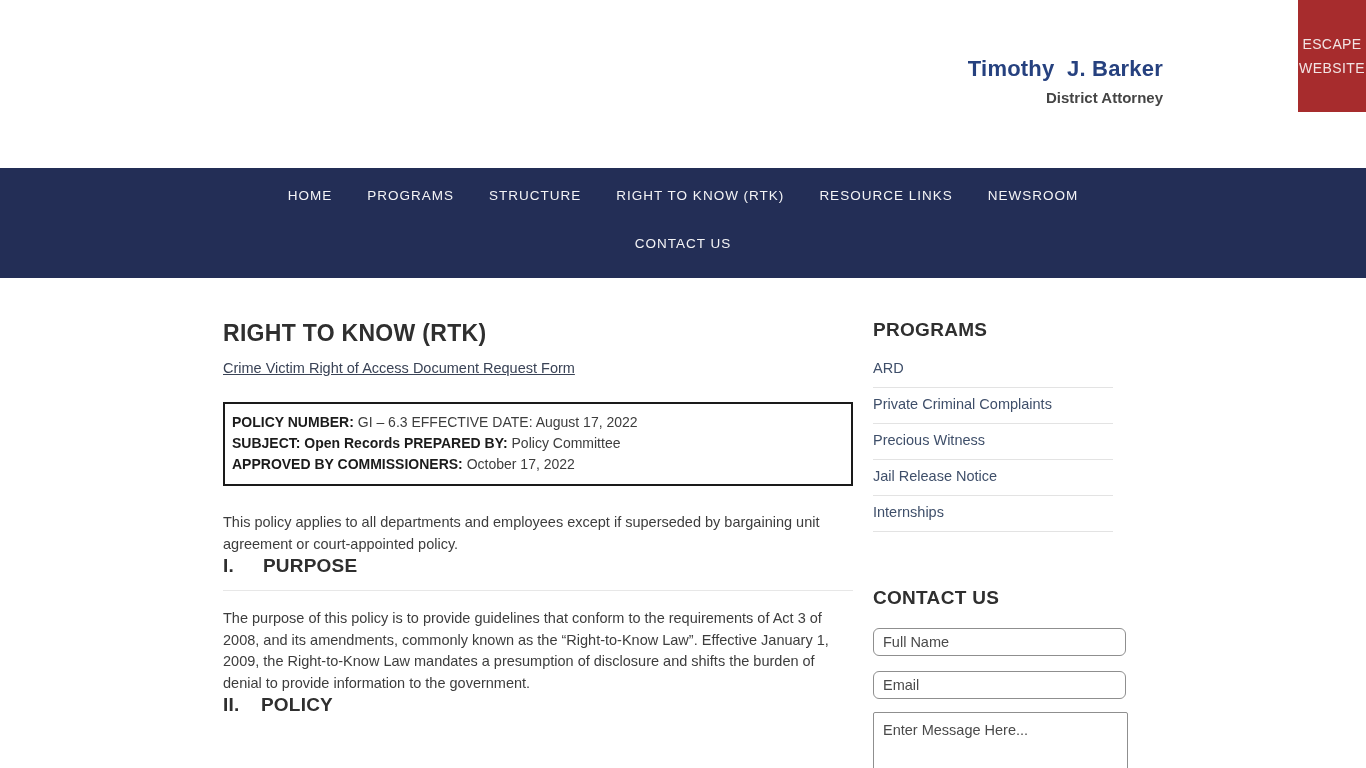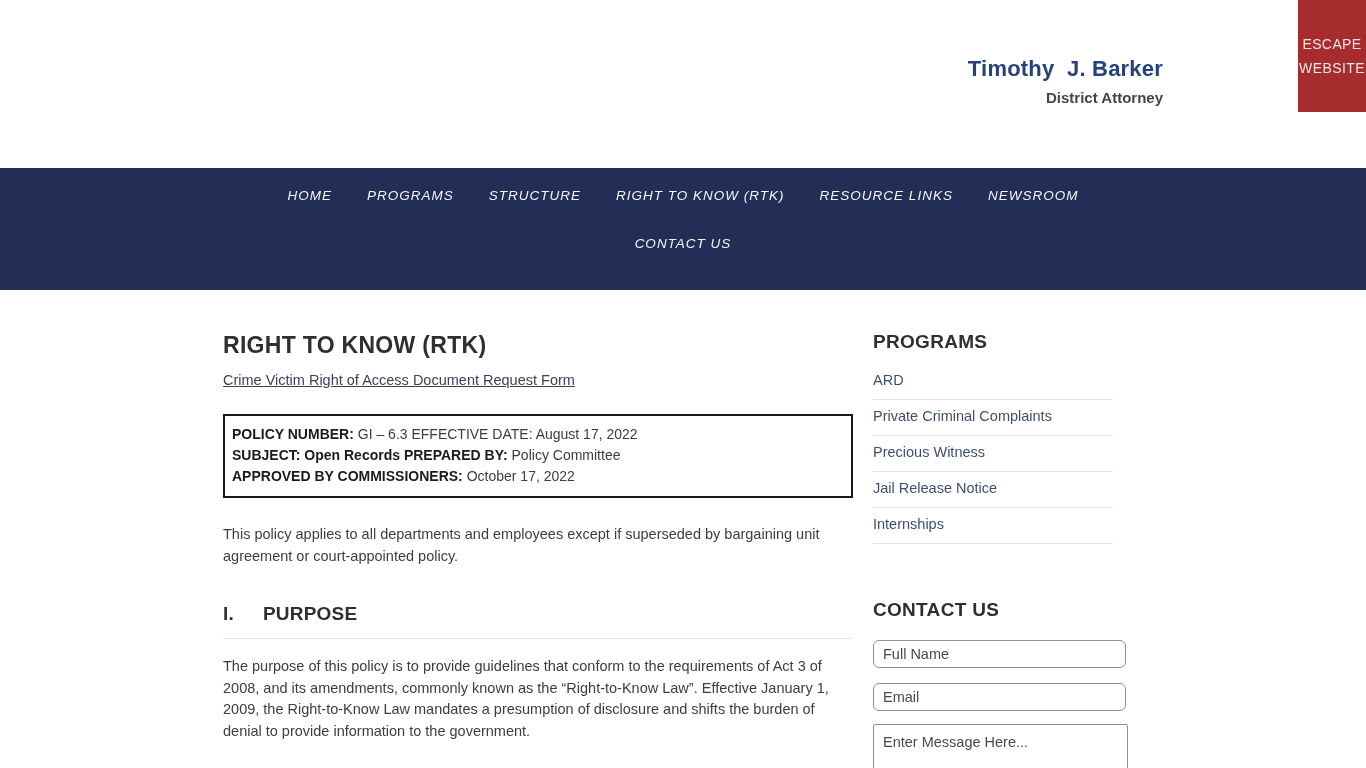--- a/index.html
+++ b/index.html
@@ -11,40 +11,40 @@
   .site-id { position:absolute; top:56px; right:203px; text-align:right; }
   .site-title { font-size:22px; font-weight:bold; color:#26417f; white-space:pre; letter-spacing:0.2px; }
   .site-subtitle { margin-top:7px; font-size:15px; font-weight:bold; color:#454545; }
   .escape-btn { position:absolute; top:0; right:0; width:68px; height:112px;
                 background:#a72c2d; border:none; cursor:pointer;
                 display:flex; flex-direction:column; align-items:center; justify-content:center;
                 color:#f2e4e4; font-family:"Liberation Sans", sans-serif;
                 font-size:14px; letter-spacing:0.4px; line-height:24px; }
 
   
-  .nav { background:#232e56; padding:19px 0 38px;font-style:italic; }
+  .nav { background:#232e56; padding:19px 0 26px; }
   .nav-row { display:flex; justify-content:center; gap:35px; }
   .nav-row2 { margin-top:31px; }
   .nav-item { color:#f4f4f6; font-size:13.5px; letter-spacing:1px; line-height:17px;
               text-decoration:none; cursor:pointer; white-space:nowrap; }
 
   
   .page { display:flex; padding-left:223px; }
   .content { width:630px; }
   .sidebar { width:253px; margin-left:20px; }
 
   
   .page-title { margin-top:42px; font-size:23px; font-weight:bold; color:#2f2f2f; letter-spacing:0.3px; }
   .doc-link { display:inline-block; margin-top:13px; font-size:14.5px; color:#3a4356;
               text-decoration:underline; cursor:pointer; }
   .policy-box { margin-top:25px; border:2px solid #1a1a1a; padding:8px 7px 9px; }
   .policy-line { font-size:14px; line-height:21px; color:#3d3d3d; }
   .policy-line b { color:#1b1b1b; }
   .intro { margin-top:26px; font-size:14.5px; line-height:21.5px; color:#3d3d3d; }
-  .sec-head { margin-top:36px; font-size:19px; font-weight:bold; color:#2f2f2f; letter-spacing:0.2px; }
+  .sec-head { font-size:19px; font-weight:bold; color:#2f2f2f; letter-spacing:0.2px; }
   .sec-num { display:inline-block; min-width:40px; }
   .sec-rule { margin-top:13px; border:none; border-top:1px solid #e7e7e7; height:0; }
   .sec-body { margin-top:17px; font-size:14.5px; line-height:21.5px; color:#3d3d3d; }
 
   
   .side-head { font-size:19px; font-weight:bold; color:#2f2f2f; letter-spacing:0.3px; }
   .side-head.programs { margin-top:41px; }
   .side-head.contact { margin-top:55px; }
   .side-list { list-style:none; margin-top:11px; width:240px; }
   .side-list li { border-bottom:1px solid #e3e3e3; }

